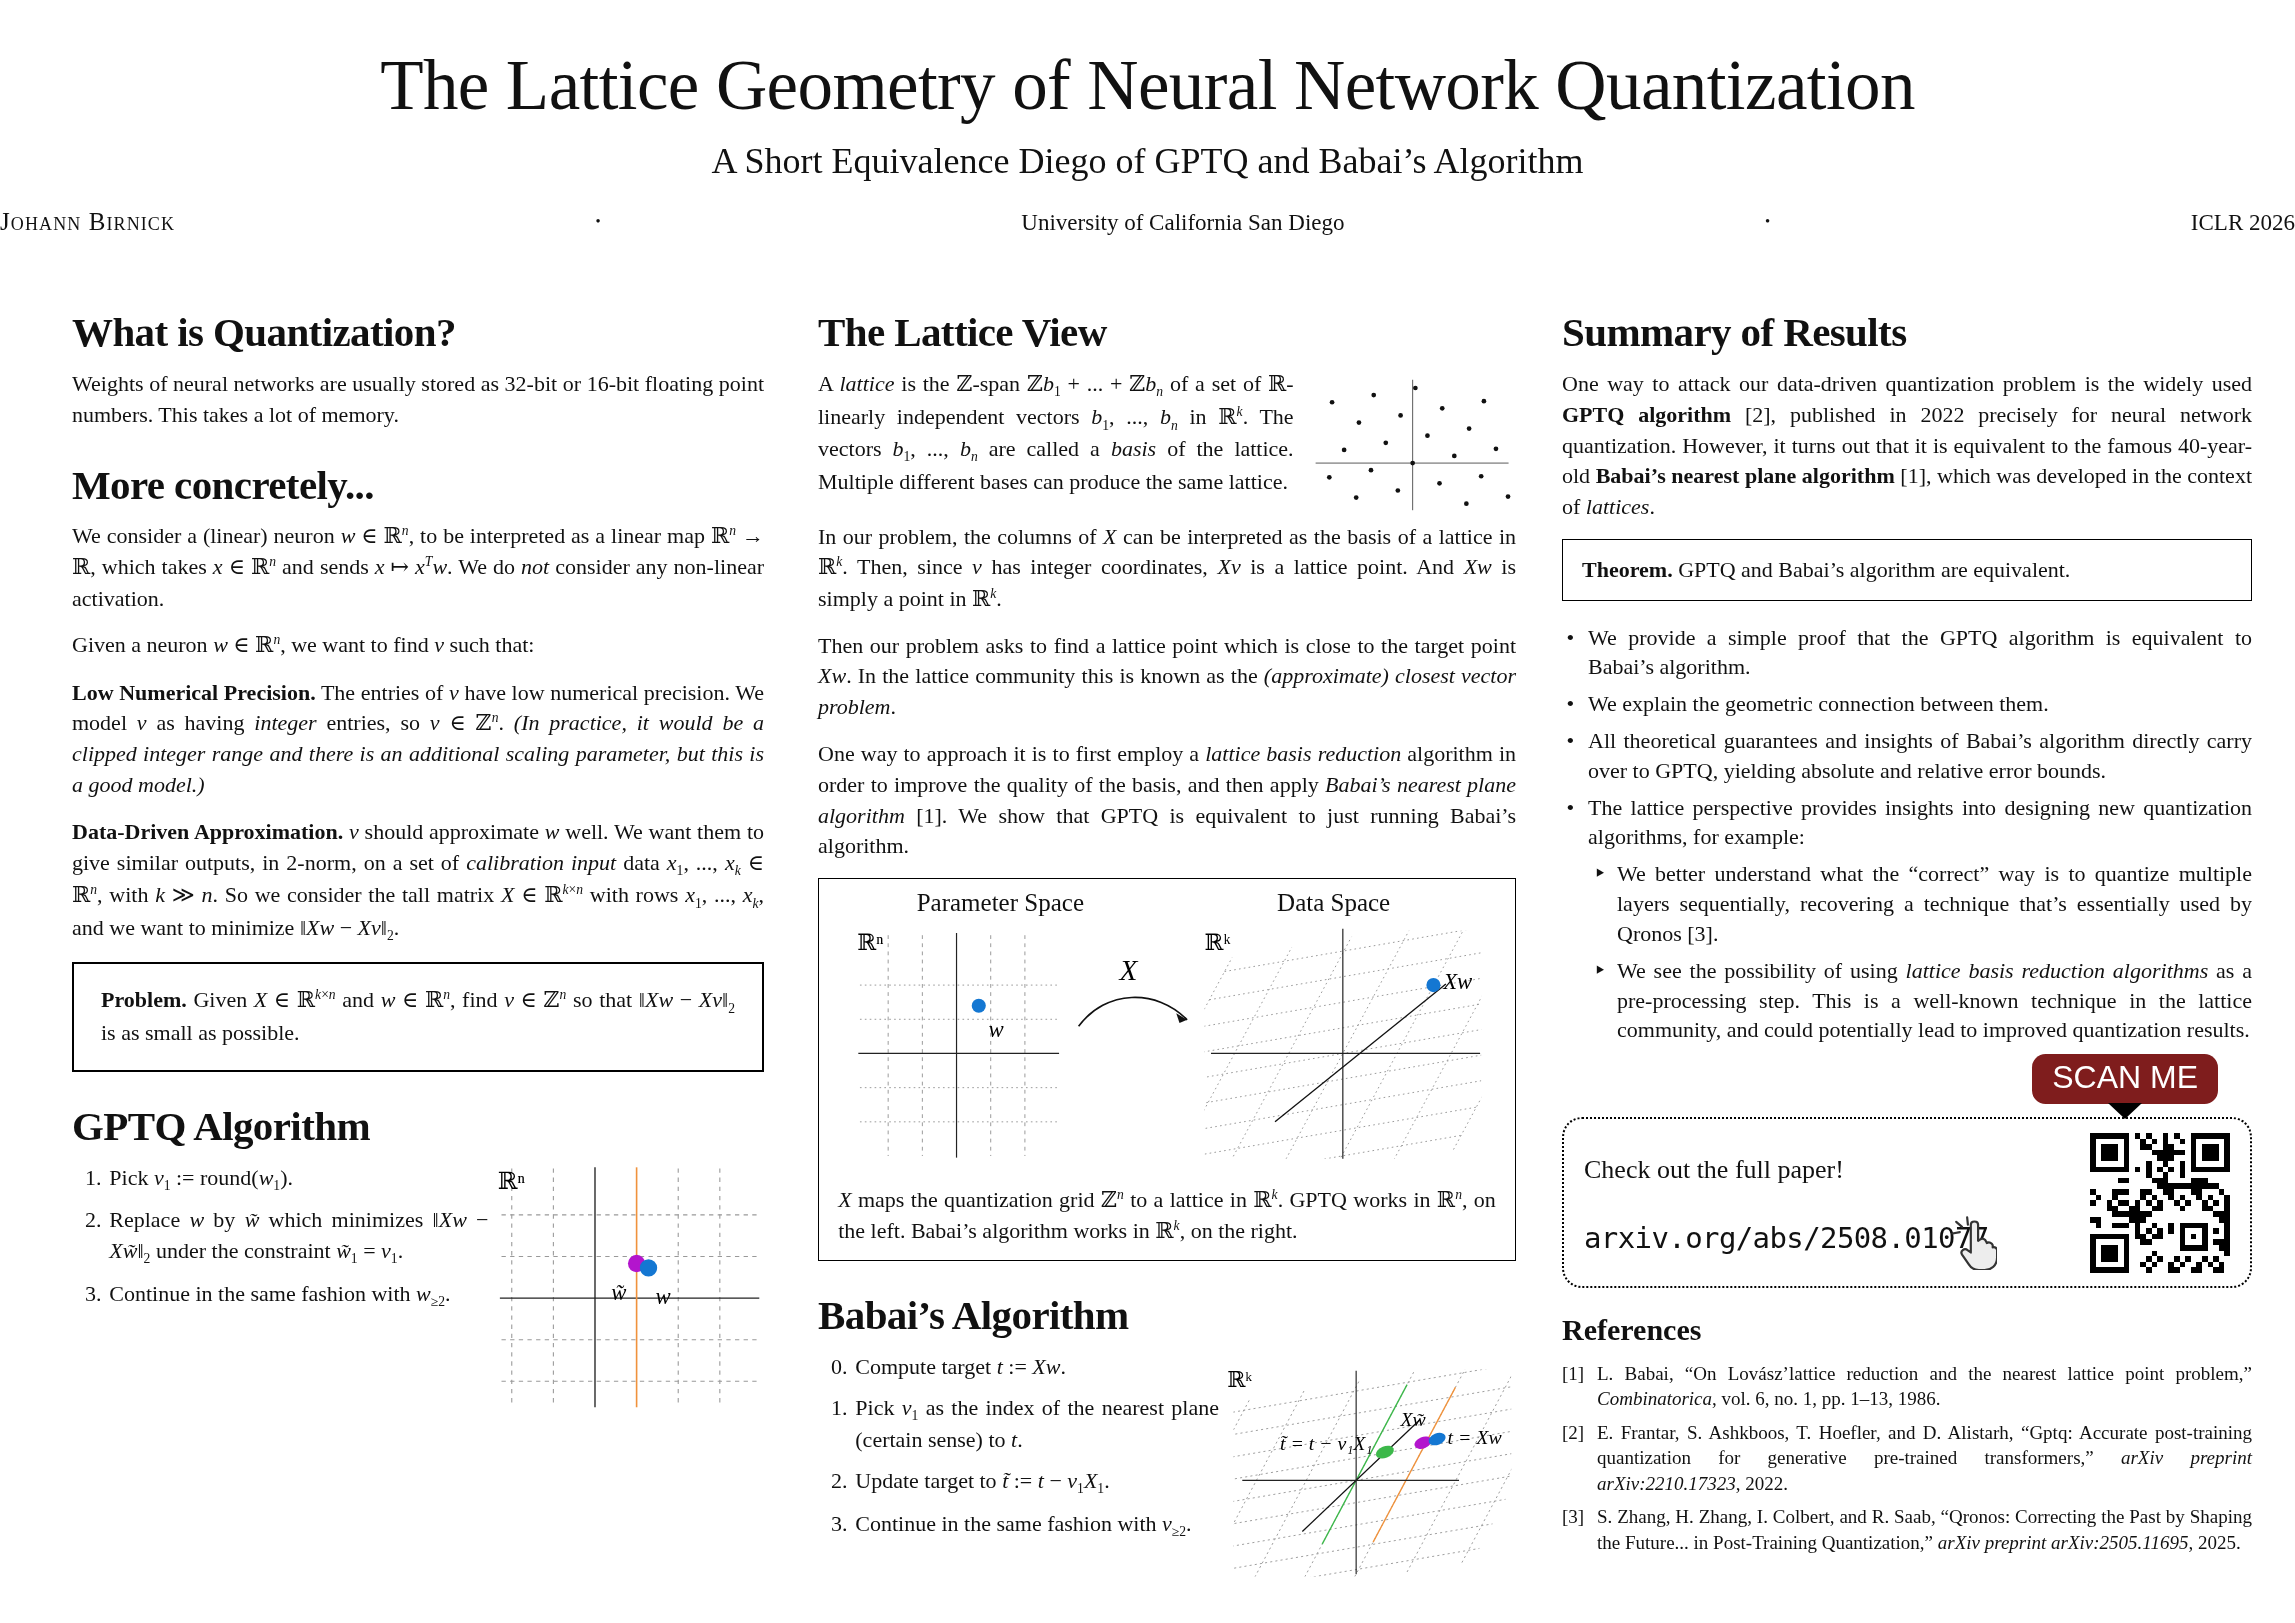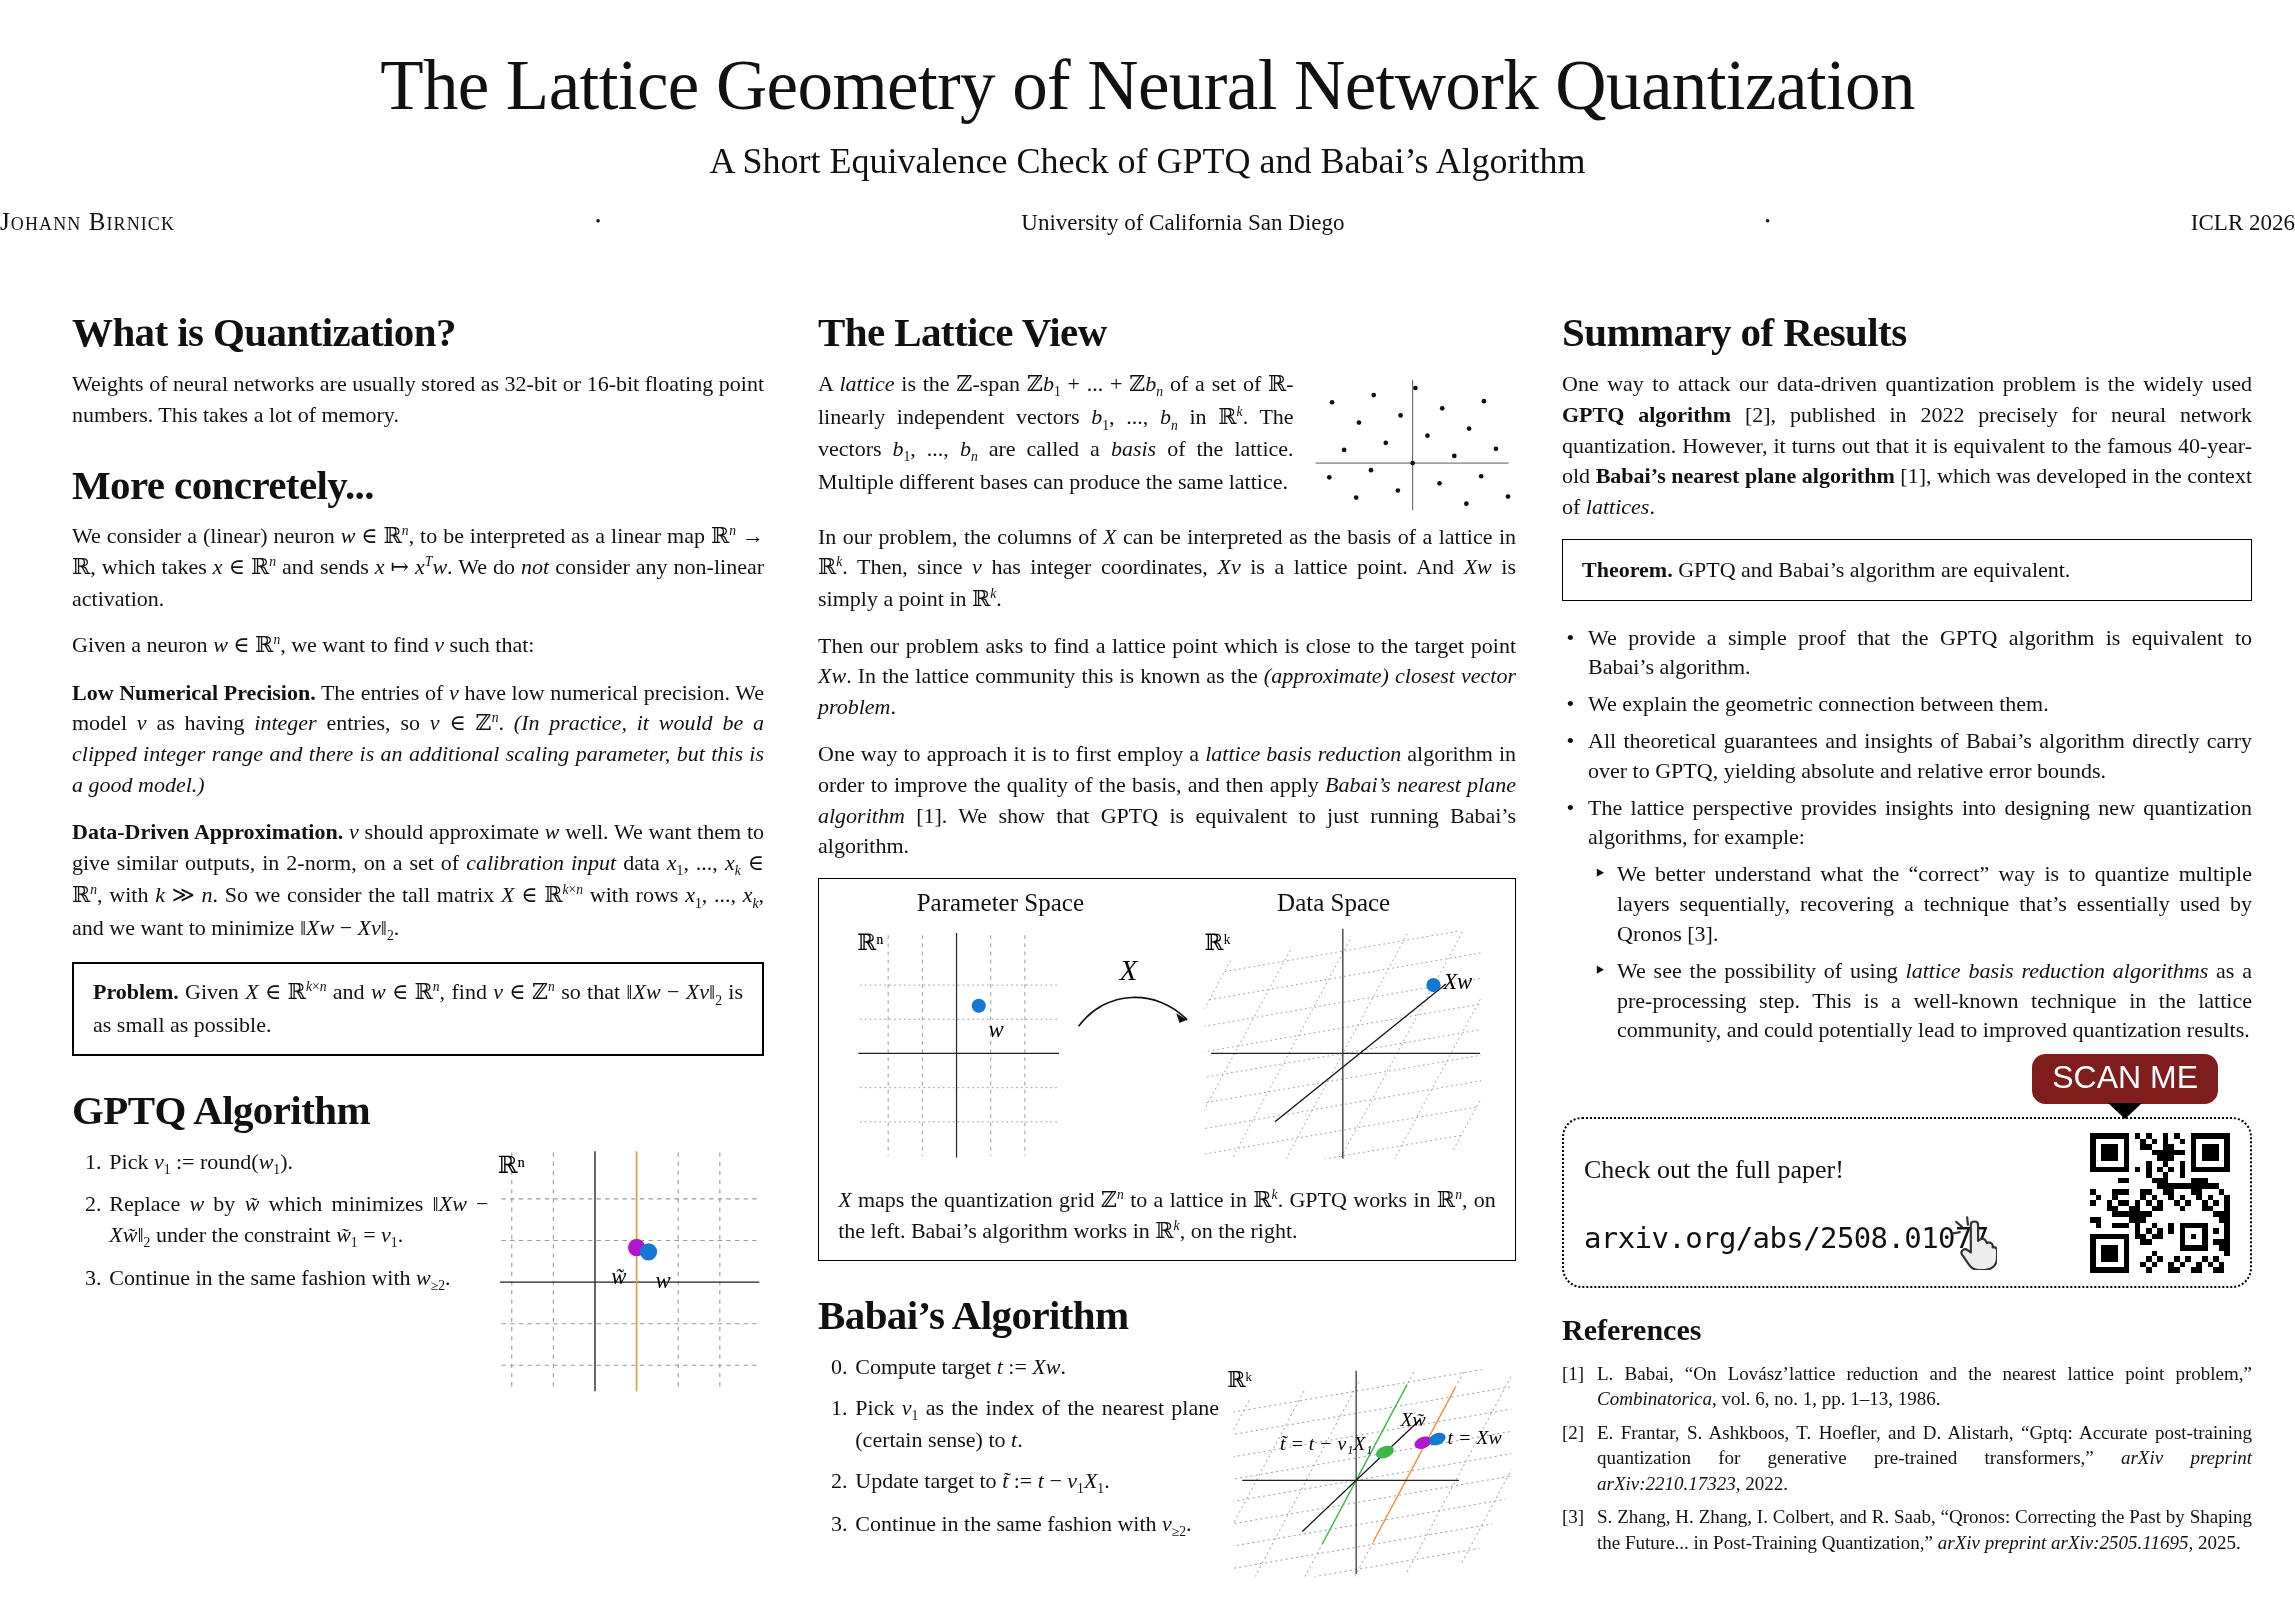--- a/index.html
+++ b/index.html
@@ -16,21 +16,21 @@
   #col1{left:72px;width:692px;}
   #col2{left:818px;width:698px;}
   #col3{left:1562px;width:690px;}
   h3.section{font-size:41px;font-weight:700;margin:33px 0 14.7px;letter-spacing:-0.6px;line-height:1.05;}
   h3.section.first{margin-top:2.3px;}
   .col p{font-size:22px;line-height:1.40;margin:0 0 16px;text-align:justify;}
   sup{font-size:.62em;}
   sub{font-size:.62em;}
   .box{border:2.3px solid #000;padding:13.5px 19px;}
   .problem-box{margin:9px 0 0;}
-  .problem-box p{margin:0;}
+  .problem-box p{margin:8px;}
   .theorem-box{border:1.7px solid #000;padding:14.7px 19px;margin:8px 0 21.4px;}
   .theorem-box p{margin:0;}
   
   .algo-row{display:flex;align-items:flex-start;gap:4.5px;margin-top:11px;}
   ol.algo{margin:0;padding-left:35px;font-size:22px;line-height:1.40;flex:1;}
   ol.algo li{margin-bottom:10px;text-align:justify;padding-left:2.3px;}
   
   ul.bullets{list-style:none;margin:0 0 0;padding:0;font-size:22px;line-height:1.36;}
   ul.bullets>li{position:relative;padding-left:26px;margin-bottom:6.8px;text-align:justify;}
   ul.bullets>li::before{content:"\2022";position:absolute;left:4.5px;}
@@ -64,21 +64,21 @@
   svg text{font-family:"Liberation Serif","DejaVu Serif",serif;}
   .mathlbl{font-style:italic;}
 </style>
 </head>
 <body>
 
 <div class="poster">
 
   <header>
     <h1 class="title">The Lattice Geometry of Neural Network Quantization</h1>
-    <h2 class="subtitle">A Short Equivalence Check of GPTQ and Babai’s Algorithm</h2>
+    <h2 class="subtitle">A Short Equivalence Diego of GPTQ and Babai’s Algorithm</h2>
     <div class="authors">
       <span class="name">Johann Birnick</span>
       <span class="sep">•</span>
       <span>University of California San Diego</span>
       <span class="sep">•</span>
       <span>ICLR 2026</span>
     </div>
   </header>
 
   <section class="col" id="col1">

